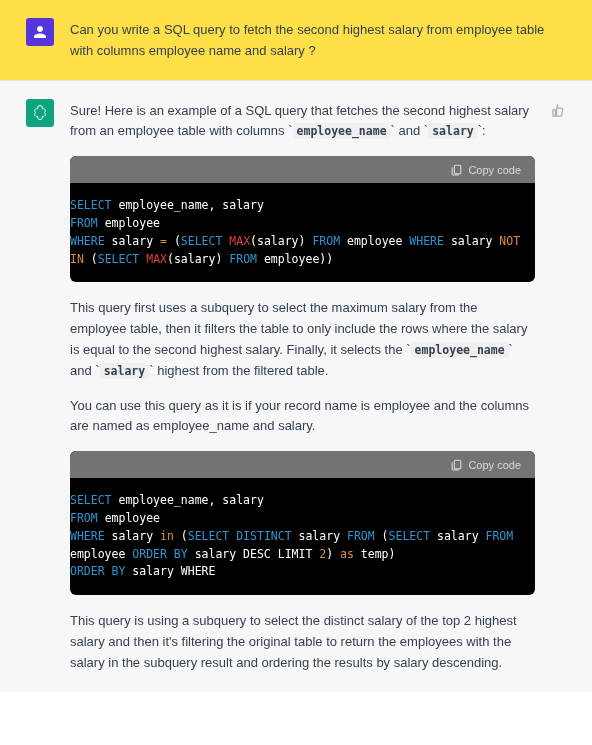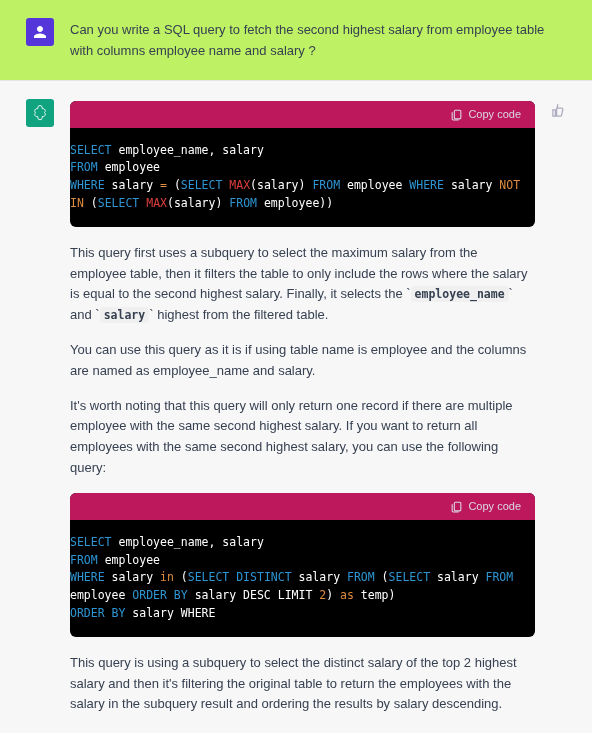--- a/index.html
+++ b/index.html
@@ -9,21 +9,21 @@
       width: 592px;
       font-size: 13px;
       color: #374151;
       line-height: 1.6;
     }
     .message {
       display: flex;
       gap: 16px;
       padding: 18px 26px;
     }
-    .message.user { background: #bef264; }
+    .message.user { background: #fde047; }
     .message.assistant {
       background: #f7f7f8;
       border-top: 1px solid #e5e5e5;
     }
     .avatar {
       width: 28px;
       height: 28px;
       border-radius: 3px;
       flex-shrink: 0;
       display: flex;
@@ -46,21 +46,21 @@
     }
     .code-block {
       background: #000000;
       border-radius: 6px;
       margin-bottom: 16px;
       overflow: hidden;
       font-family: "Consolas", "Monaco", monospace;
       font-size: 11.5px;
     }
     .code-header {
-      background: #be185d;
+      background: #737373;
       color: #d9d9e3;
       padding: 7px 14px;
       display: flex;
       justify-content: flex-end;
       align-items: flex-end;
       font-size: 11px;
       font-family: -apple-system, BlinkMacSystemFont, "Segoe UI", sans-serif;
     }
     .copy-btn {
       display: flex;
@@ -113,42 +113,44 @@
 </div>
 
 <div class="message assistant">
   <div class="avatar ai-avatar">
     <svg viewBox="0 0 24 24">
         <path d="M12 2a3 3 0 0 1 3 3v1.3a3 3 0 0 1 4 2.7 3 3 0 0 1-1 2.3 3 3 0 0 1 1 2.7 3 3 0 0 1-4 2.7V18a3 3 0 0 1-6 0v-1.3a3 3 0 0 1-4-2.7 3 3 0 0 1 1-2.3 3 3 0 0 1-1-2.7 3 3 0 0 1 4-2.7V5a3 3 0 0 1 3-3z" fill="none" stroke="#fff" stroke-width="1.2"></path>
       </svg>
   </div>
   <div class="content">
 
+    <p>
+      <span>Sure! Here is an example of a SQL query that fetches the second highest salary from an employee table with columns </span>`<span class="inline-code">employee_name</span>`<span> and </span>`<span class="inline-code">salary</span>`<span>:</span>
+    </p>
 
     <div class="code-block">
       <div class="code-header">
         <button class="copy-btn">
           <svg viewBox="0 0 24 24">
               <rect x="8" y="4" width="12" height="16" rx="2"></rect>
               <path d="M4 8v12a2 2 0 0 0 2 2h10"></path>
             </svg>
           <span>Copy code</span>
         </button>
       </div>
       <div class="code-body" id="code1"><span class="kw-blue">SELECT</span><span> employee_name, salary
 </span><span class="kw-blue">FROM</span><span> employee
 </span><span class="kw-blue">WHERE</span><span> salary </span><span class="kw-orange">=</span><span> (</span><span class="kw-blue">SELECT</span><span> </span><span class="kw-red">MAX</span><span>(salary) </span><span class="kw-blue">FROM</span><span> employee </span><span class="kw-blue">WHERE</span><span> salary </span><span class="kw-orange">NOT IN</span><span> (</span><span class="kw-blue">SELECT</span><span> </span><span class="kw-red">MAX</span><span>(salary) </span><span class="kw-blue">FROM</span><span> employee))</span></div>
     </div>
 
     <p>
       <span>This query first uses a subquery to select the maximum salary from the employee table, then it filters the table to only include the rows where the salary is equal to the second highest salary. Finally, it selects the </span>`<span class="inline-code">employee_name</span>`<span> and </span>`<span class="inline-code">salary</span>`<span> highest from the filtered table.</span>
     </p>
 
-    <p>You can use this query as it is if using table name is employee and the columns are named as employee_name and salary.</p>
-    <p>It's worth noting that this query will only return one record if there are multiple employee with the same second highest salary. If you want to return all employees with the same second highest salary, you can use the following query:</p>
+    <p>You can use this query as it is if your record name is employee and the columns are named as employee_name and salary.</p>
 
     <div class="code-block">
       <div class="code-header">
         <button class="copy-btn">
           <svg viewBox="0 0 24 24">
               <rect x="8" y="4" width="12" height="16" rx="2"></rect>
               <path d="M4 8v12a2 2 0 0 0 2 2h10"></path>
             </svg>
           <span>Copy code</span>
         </button>

